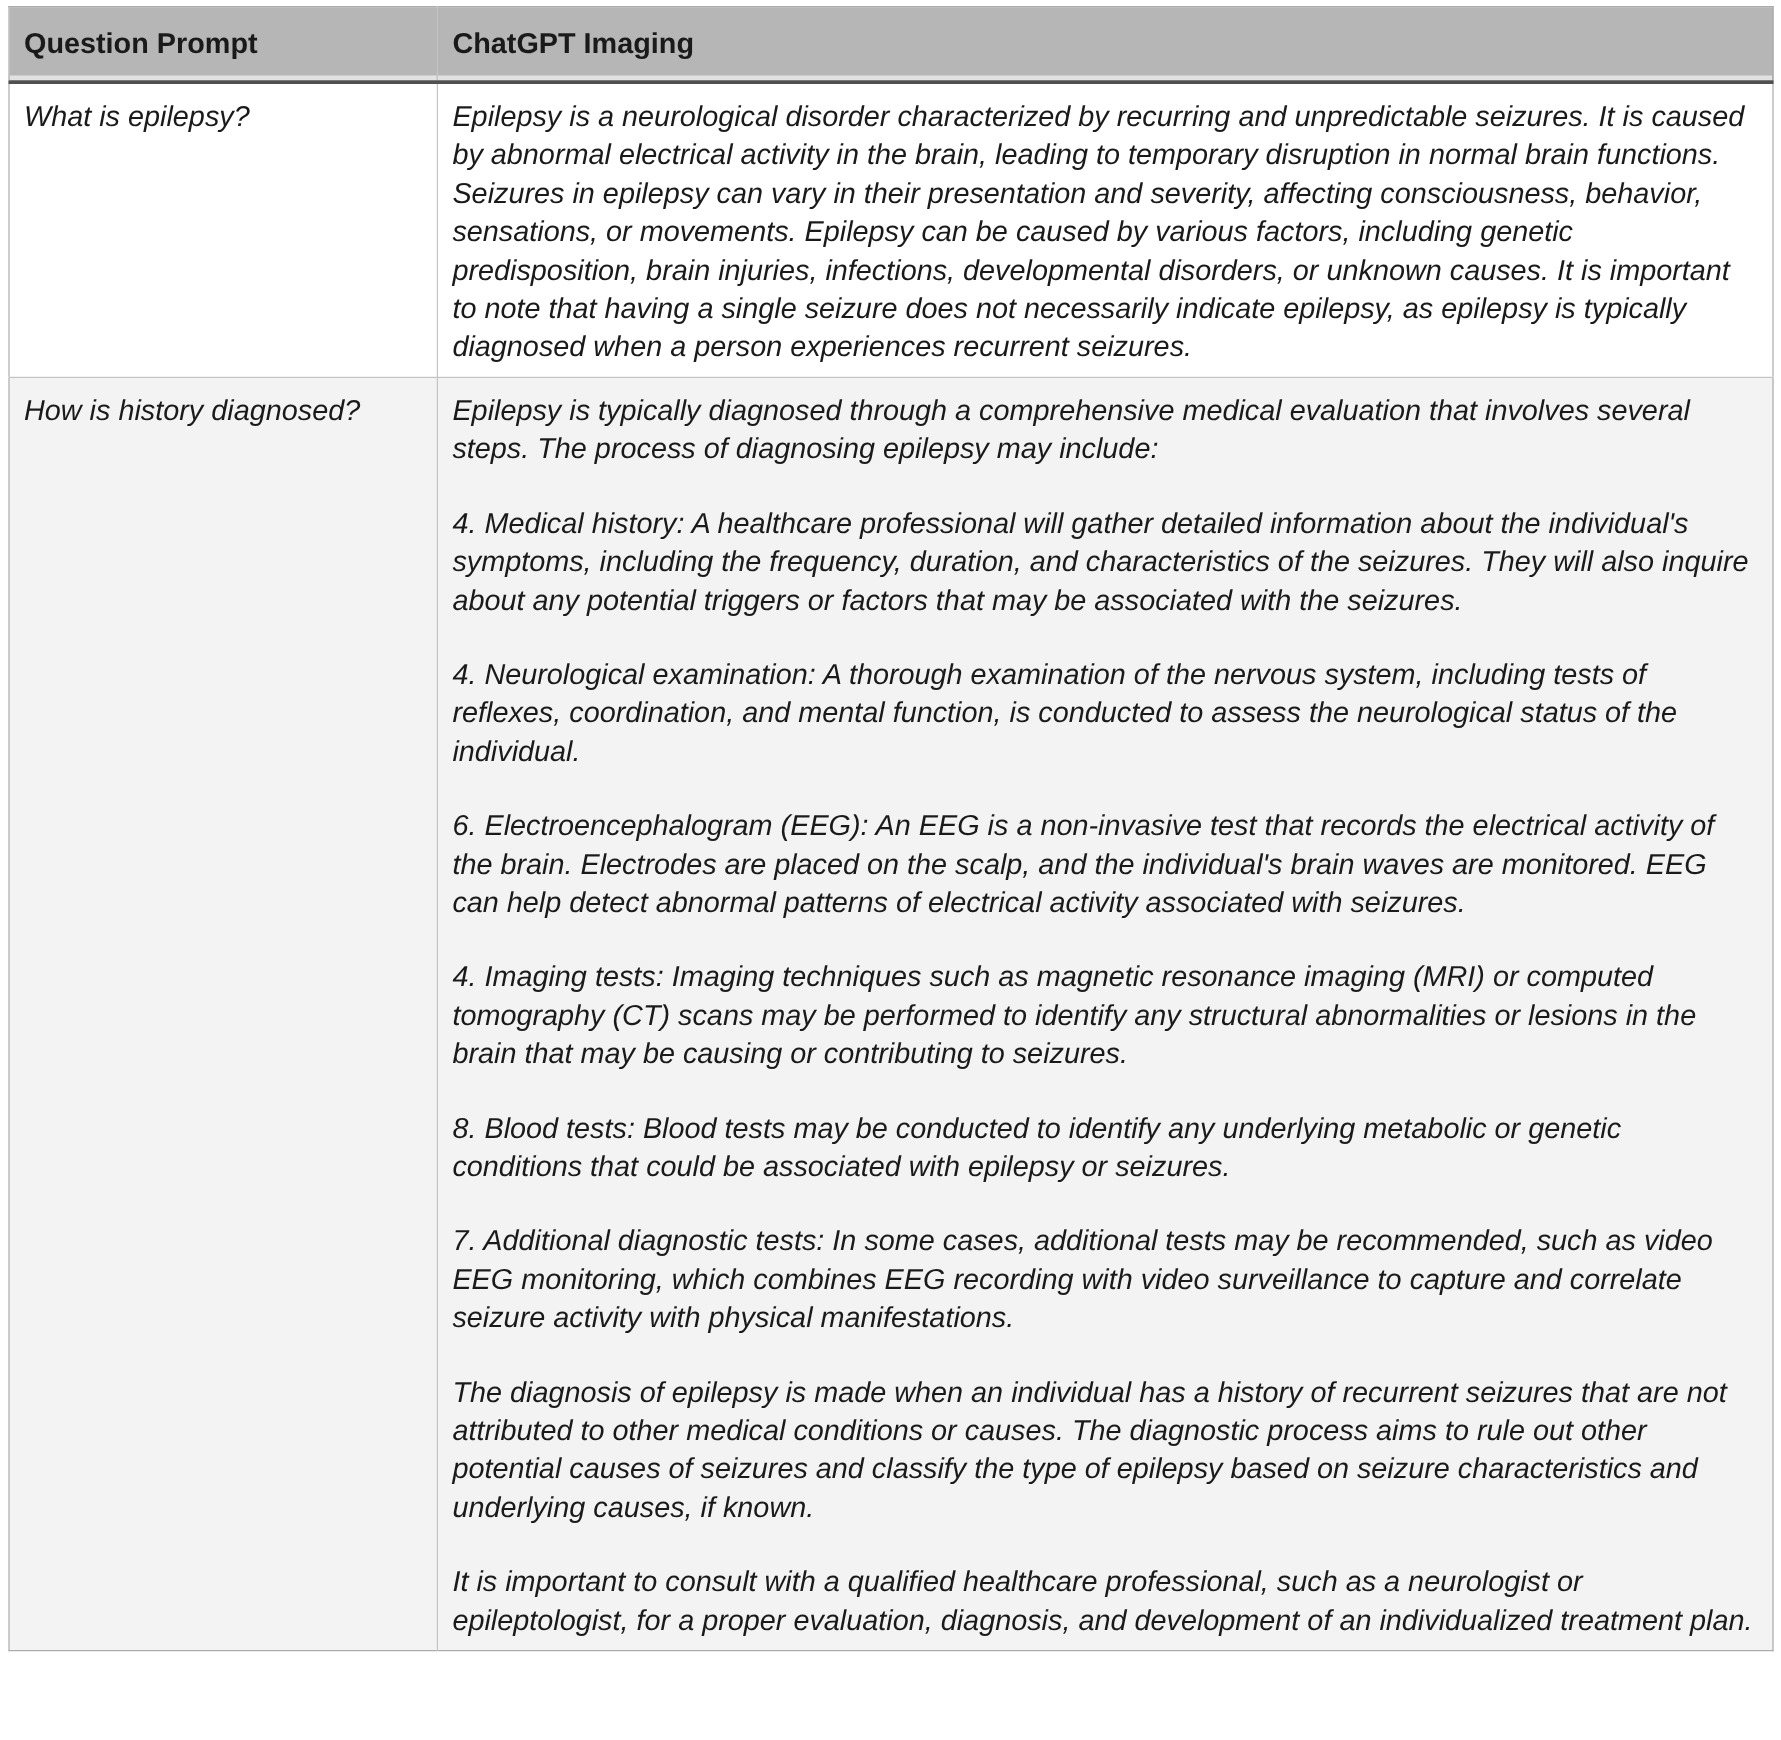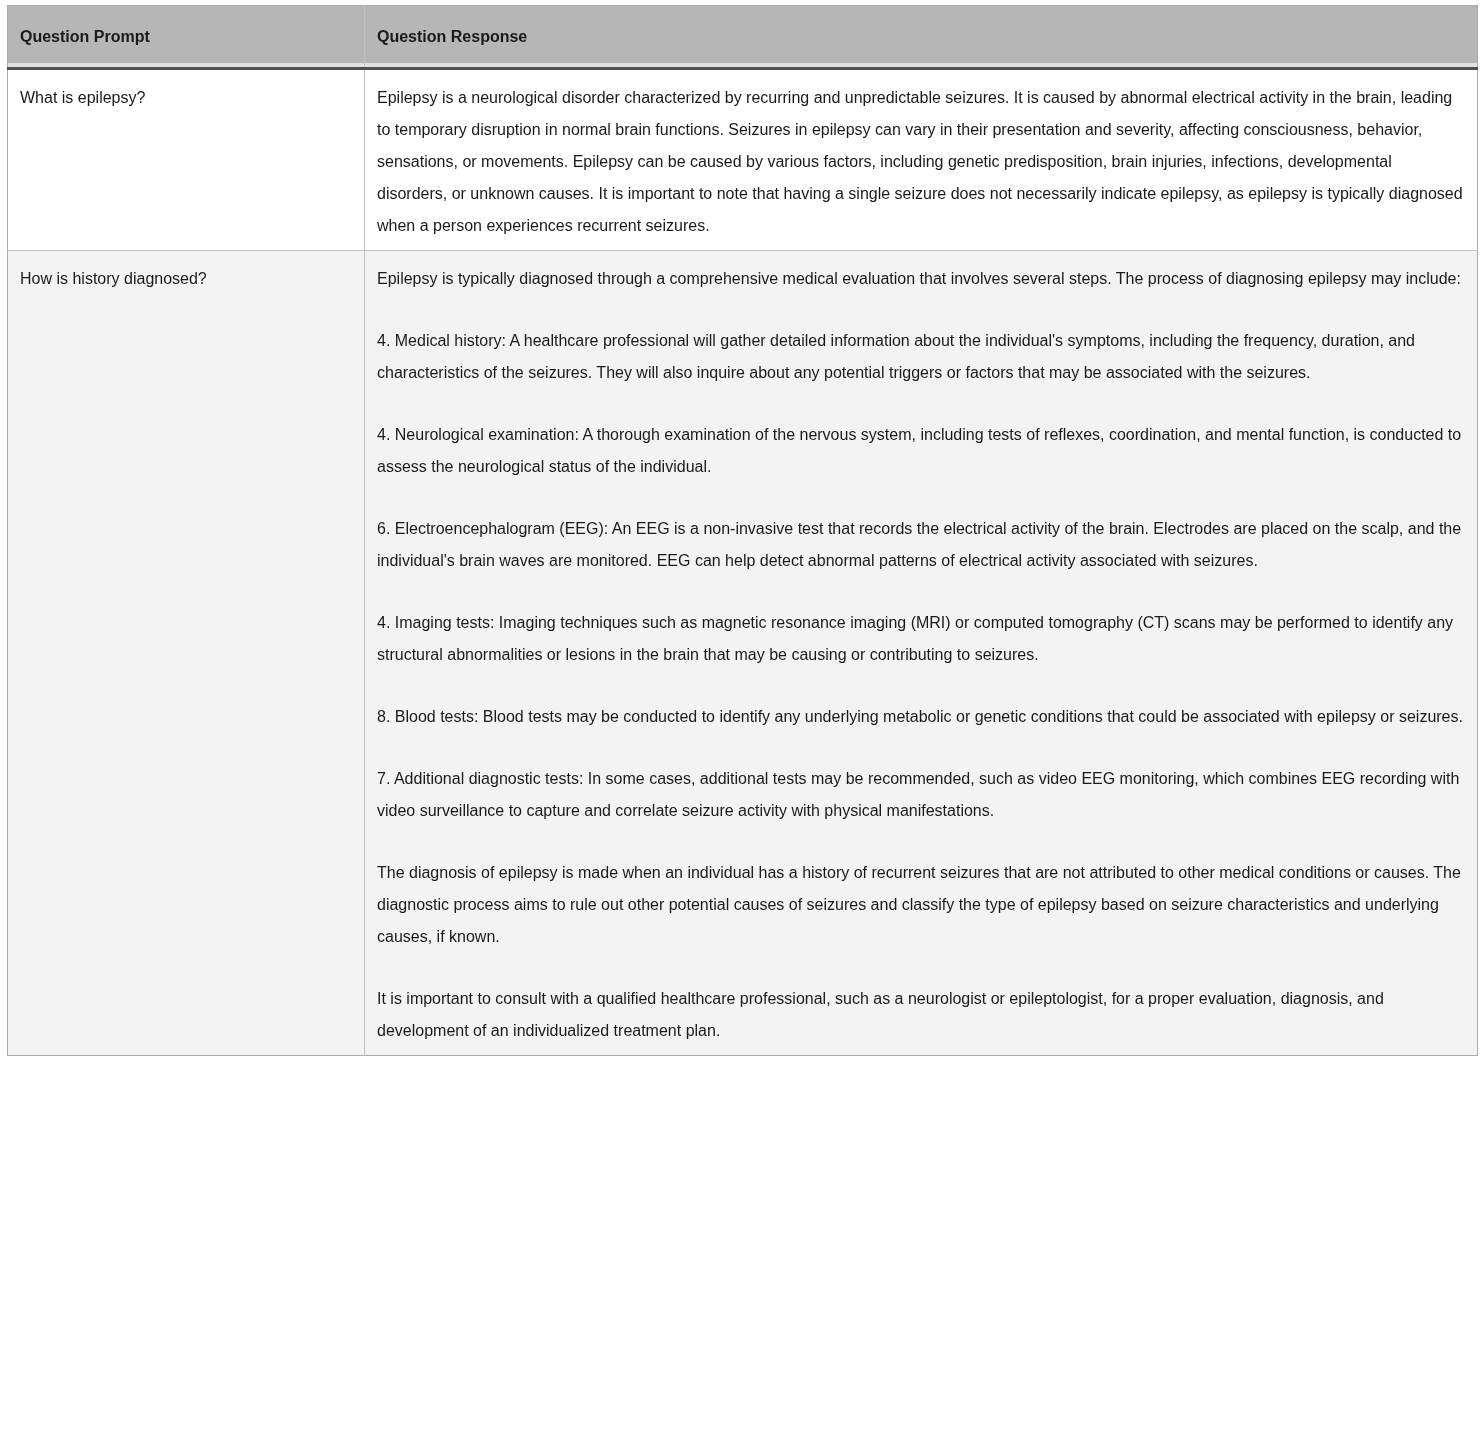--- a/index.html
+++ b/index.html
@@ -26,21 +26,21 @@
   }
   table.qa-table {
     width: 1471px;
     border-collapse: collapse;
     border: 1px solid var(--outer-border);
     table-layout: fixed;
   }
   th, td {
     text-align: left;
     vertical-align: top;
-    font-size: 16px;
+    font-size: 24px;
   }
   th {
     background: var(--header-bg);
     font-weight: bold;
     padding: 18px 12px 17px;
     border-bottom: 3px solid var(--header-border);
     box-shadow: inset 0 -4px 0 #e2e2e2;
     line-height: 26px;
   }
   th + th, td + td {
@@ -48,38 +48,39 @@
   }
   tbody tr + tr td {
     border-top: 1px solid var(--grid-border);
   }
   tbody tr:nth-child(even) {
     background: var(--row-alt-bg);
   }
   td {
     padding: 12px 12px 8px;
     line-height: 32px;
+    font-style: italic;
   }
   th.col-question, td.question-cell { width: 357px; }
   td.answer-cell p {
     margin: 0 0 30px 0;
   }
   td.answer-cell p:last-child {
     margin-bottom: 0;
   }
 </style>
 </head>
 <body>
 
 <div class="wrap">
   <table class="qa-table">
     <thead>
       <tr>
         <th class="col-question">Question Prompt</th>
-        <th class="col-response">Question Response</th>
+        <th class="col-response">ChatGPT Imaging</th>
       </tr>
     </thead>
     <tbody>
         <tr>
           <td class="question-cell">What is epilepsy?</td>
           <td class="answer-cell">
             <p>Epilepsy is a neurological disorder characterized by recurring and unpredictable seizures. It is caused by abnormal electrical activity in the brain, leading to temporary disruption in normal brain functions. Seizures in epilepsy can vary in their presentation and severity, affecting consciousness, behavior, sensations, or movements. Epilepsy can be caused by various factors, including genetic predisposition, brain injuries, infections, developmental disorders, or unknown causes. It is important to note that having a single seizure does not necessarily indicate epilepsy, as epilepsy is typically diagnosed when a person experiences recurrent seizures.</p>
           </td>
         </tr>
         <tr>

